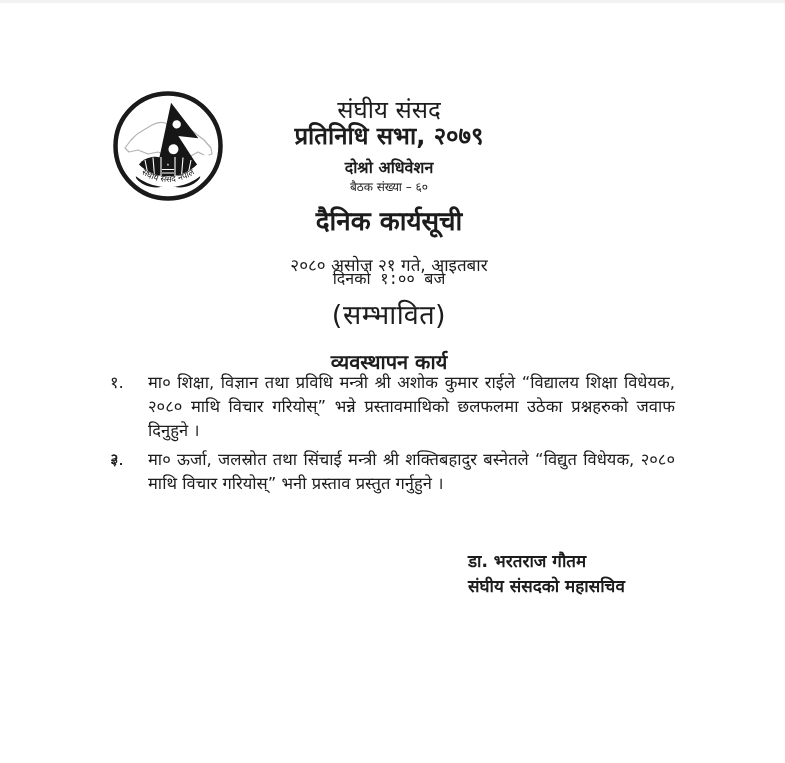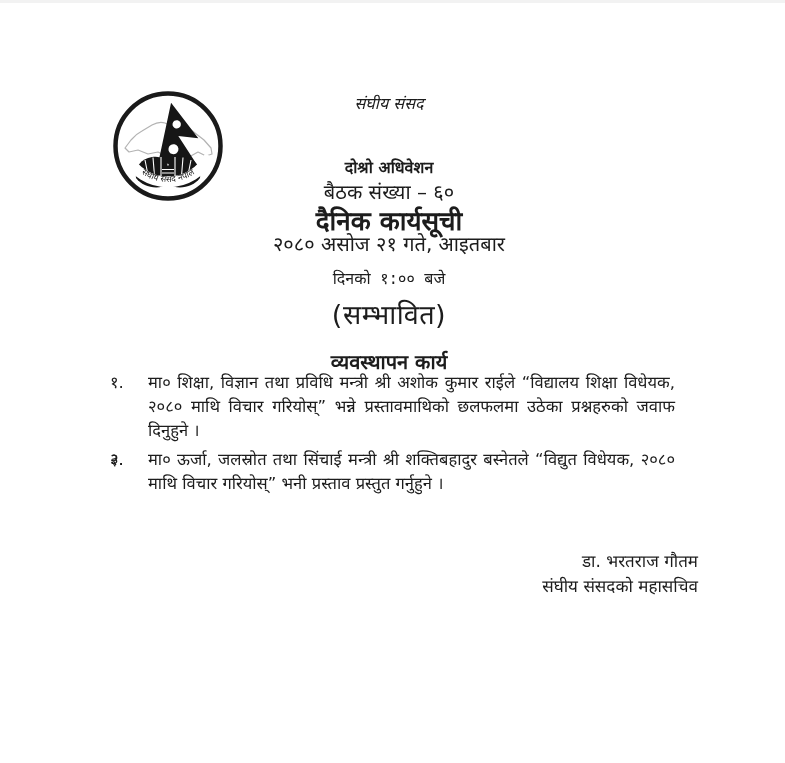--- a/index.html
+++ b/index.html
@@ -18,26 +18,26 @@
     color: #1c1c1c;
     overflow: hidden;
   }
   .hline {
     position: absolute;
     left: 103px;
     width: 572px;
     text-align: center;
     white-space: nowrap;
   }
-  .h-org     { top: 89px;  font-size: 16px; font-style: italic; }
+  .h-org     { top: 89px;  font-size: 24px; }
   .h-house   { top: 115px; font-size: 24px; font-weight: bold; }
   .h-session { top: 153px; font-size: 16px; font-weight: bold; }
-  .h-meeting { top: 175px; font-size: 20px; }
+  .h-meeting { top: 175px; font-size: 12px; }
   .h-agenda  { top: 199px; font-size: 26px; font-weight: bold; }
-  .h-date    { top: 227px; font-size: 20px; }
+  .h-date    { top: 250px; font-size: 17px; }
   .h-time    { top: 264px; font-size: 16px; font-family: Liberation Mono, monospace; }
   .h-tent    { top: 292px; font-size: 27px; font-weight: normal; letter-spacing: 0.5px; }
   .h-section { top: 345px; font-size: 20px; font-weight: bold; }
 
   .agenda-list {
     position: absolute;
     left: 103px;
     top: 368px;
     width: 572px;
     margin: 0;
@@ -57,23 +57,24 @@
     left: 7px;
     top: 0;
     text-align: left;
   }
 
   .signature {
     position: absolute;
     left: 468px;
     top: 546px;
     width: 230px;
-    text-align: right;
+    text-align: left;
     font-size: 17px;
     line-height: 25px;
+    font-weight: bold;
   }
 
   .logo {
     position: absolute;
     left: 112px;
     top: 86px;
     width: 112px;
     height: 114px;
   }
 </style>
@@ -103,20 +104,21 @@
 
     <path id="emblem-arc" d="M14,66 A47,47 0 0 0 98,66" fill="none" stroke="#ffffff" stroke-width="11"></path>
     <text font-size="8.5" fill="#161616" font-family="DejaVu Sans, sans-serif">
       <textPath href="#emblem-arc" xlink:href="#emblem-arc" startOffset="50%" text-anchor="middle">संघीय संसद नेपाल</textPath>
     </text>
 
     <circle cx="56" cy="56" r="52.5" fill="none" stroke="#1a1a1a" stroke-width="4.5"></circle>
   </svg>
 
   <div class="hline h-org">संघीय संसद</div>
+  <div class="hline h-house">प्रतिनिधि सभा, २०७९</div>
   <div class="hline h-session">दोश्रो अधिवेशन</div>
   <div class="hline h-meeting">बैठक संख्या – ६०</div>
   <div class="hline h-agenda">दैनिक कार्यसूची</div>
   <div class="hline h-date">२०८० असोज २१ गते, आइतबार</div>
   <div class="hline h-time">दिनको १:०० बजे</div>
   <div class="hline h-tent">(सम्भावित)</div>
   <div class="hline h-section">व्यवस्थापन कार्य</div>
 
   <ol class="agenda-list">
     <li>

